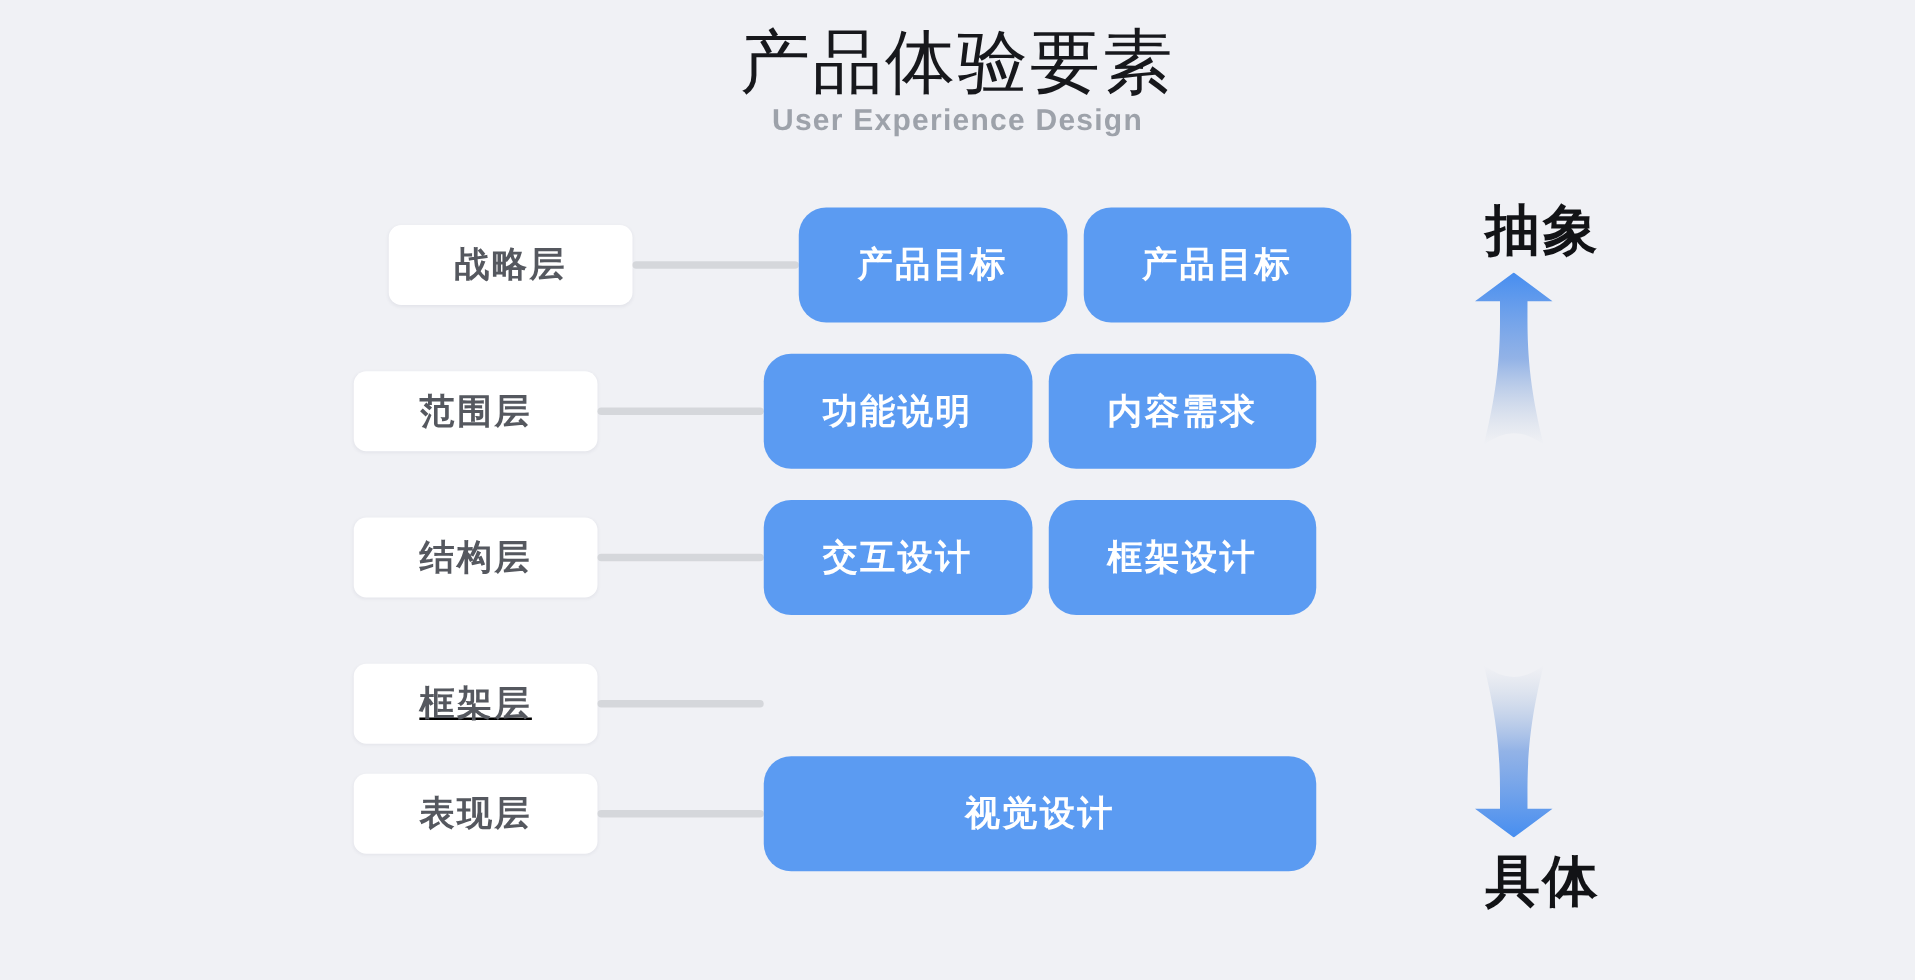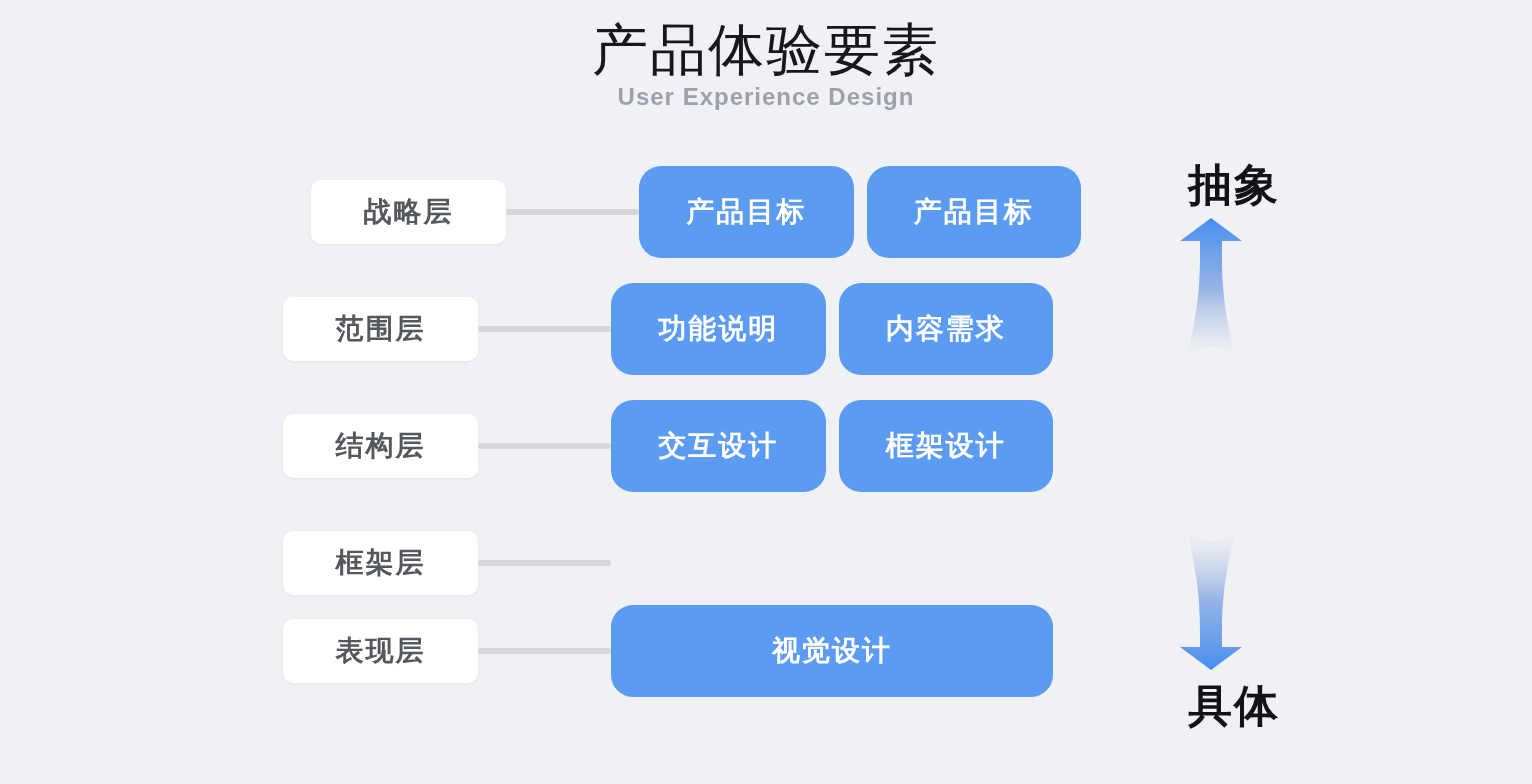--- a/index.html
+++ b/index.html
@@ -86,21 +86,21 @@
         </div>
       </div>
       <div class="row" style="top: 283px;">
         <div class="label-box">范围层</div>
         <div class="connector"></div>
         <div class="boxes">
           <div class="blue-box">功能说明</div>
           <div class="blue-box">内容需求</div>
         </div>
       </div>
-      <div class="row" style="top: 517px;">
+      <div class="row" style="top: 517px; text-decoration: underline;">
         <div class="label-box">框架层</div>
         <div class="connector"></div>
       </div>
       <div class="row" style="top: 605px;">
         <div class="label-box">表现层</div>
         <div class="connector"></div>
         <div class="boxes">
           <div class="blue-box">视觉设计</div>
         </div>
       </div>

